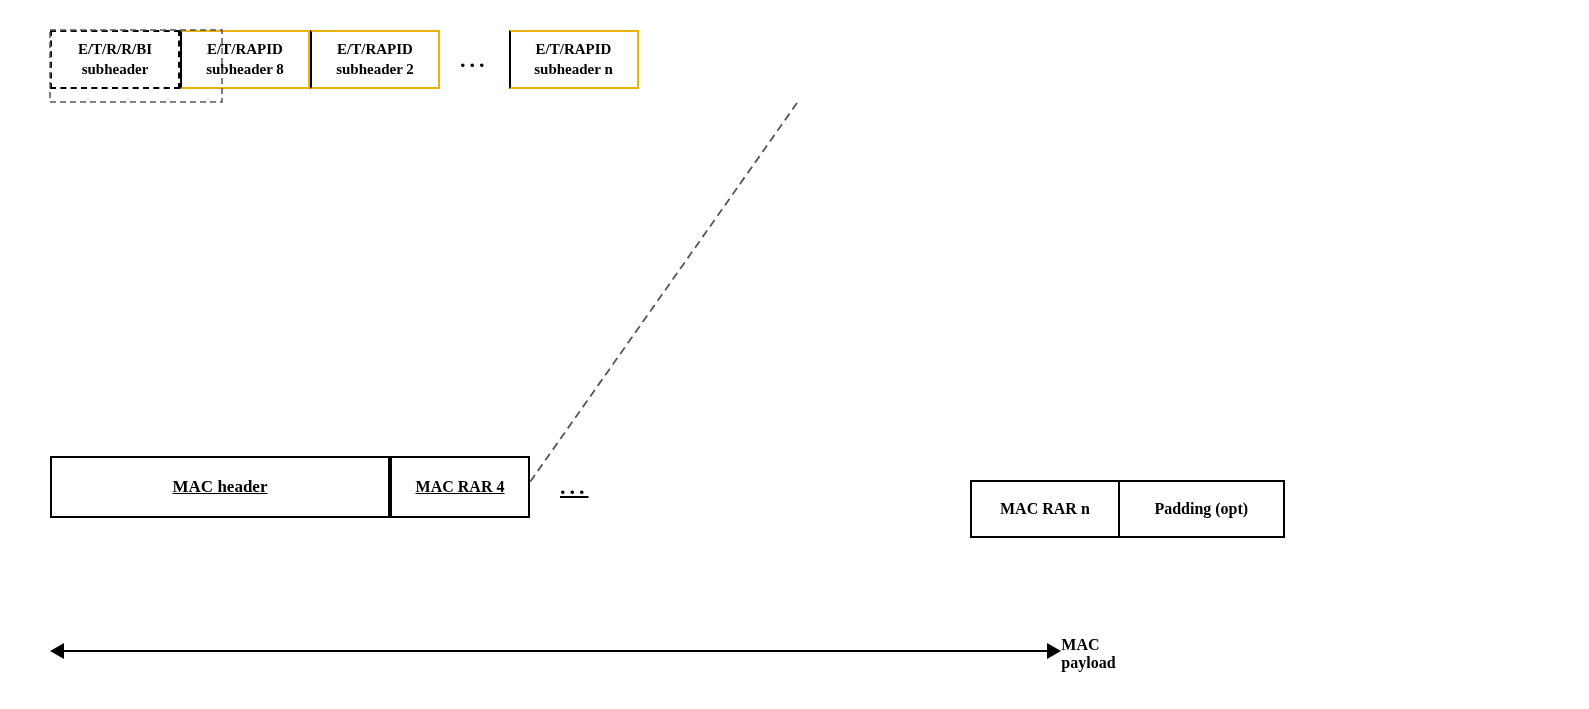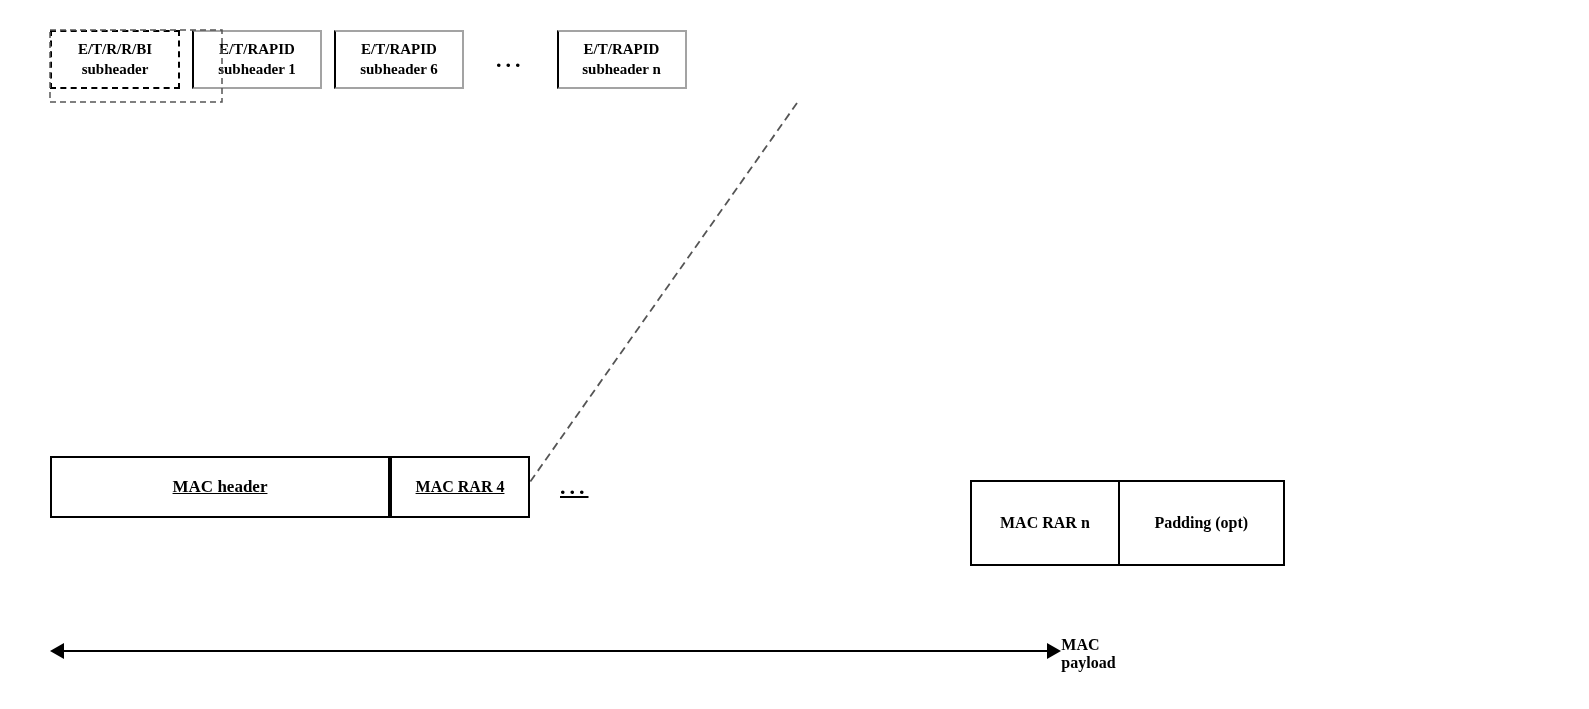--- a/index.html
+++ b/index.html
@@ -20,25 +20,25 @@
       height: 670px;
     }
 
     
     .top-row {
       position: absolute;
       top: 10px;
       left: 10px;
       display: flex;
       align-items: stretch;
-      gap: 12px;
+      gap: 0;
     }
 
     .subheader-box {
-      border: 2px solid #a3a3a3;
+      border: 2px solid #eab308;
       padding: 8px 18px;
       text-align: center;
       font-size: 15px;
       font-weight: bold;
       line-height: 1.3;
       min-width: 130px;
     }
 
     .subheader-box:not(:first-child) {
       border-left: 2px solid #000;
@@ -182,25 +182,25 @@
 
 <div class="diagram-container">
 
   <div class="top-row">
     <div class="subheader-box dashed">
       <span>E/T/R/R/BI</span><br>
       <span>subheader</span>
     </div>
     <div class="subheader-box">
       <span>E/T/RAPID</span><br>
-      <span>subheader 1</span>
+      <span>subheader 8</span>
     </div>
     <div class="subheader-box">
       <span>E/T/RAPID</span><br>
-      <span>subheader 6</span>
+      <span>subheader 2</span>
     </div>
     <div class="dots-cell">...</div>
     <div class="subheader-box">
       <span>E/T/RAPID</span><br>
       <span>subheader n</span>
     </div>
   </div>
 
   <svg class="svg-overlay">
 
@@ -216,21 +216,21 @@
     <div class="mac-box mac-rar1-box" style="border:2px solid #000; min-width:140px;">
       <span>MAC RAR 4</span>
     </div>
     <div class="bottom-dots">...</div>
   </div>
 
   <div style="position:absolute; top:460px; left:930px; display:flex; align-items:stretch;">
     <div class="mac-rar-n-box" style="border:2px solid #000; min-width:140px; padding:18px 28px; font-size:16px; font-weight:bold; display:flex; align-items:center; justify-content:center;">
       <span>MAC RAR n</span>
     </div>
-    <div class="mac-padding-box" style="border:2px solid #000; border-left:none; min-width:165px; padding:32px 16px; font-size:16px; font-weight:bold; display:flex; align-items:center; justify-content:center;">
+    <div class="mac-padding-box" style="border:2px solid #000; border-left:none; min-width:165px; padding:18px 16px; font-size:16px; font-weight:bold; display:flex; align-items:center; justify-content:center;">
       <span>Padding (opt)</span>
     </div>
   </div>
 
   <div class="payload-row">
     <div class="payload-arrow">
       <div class="arrow-left-head"></div>
       <div class="arrow-line"></div>
       <div class="arrow-right-head"></div>
     </div>

